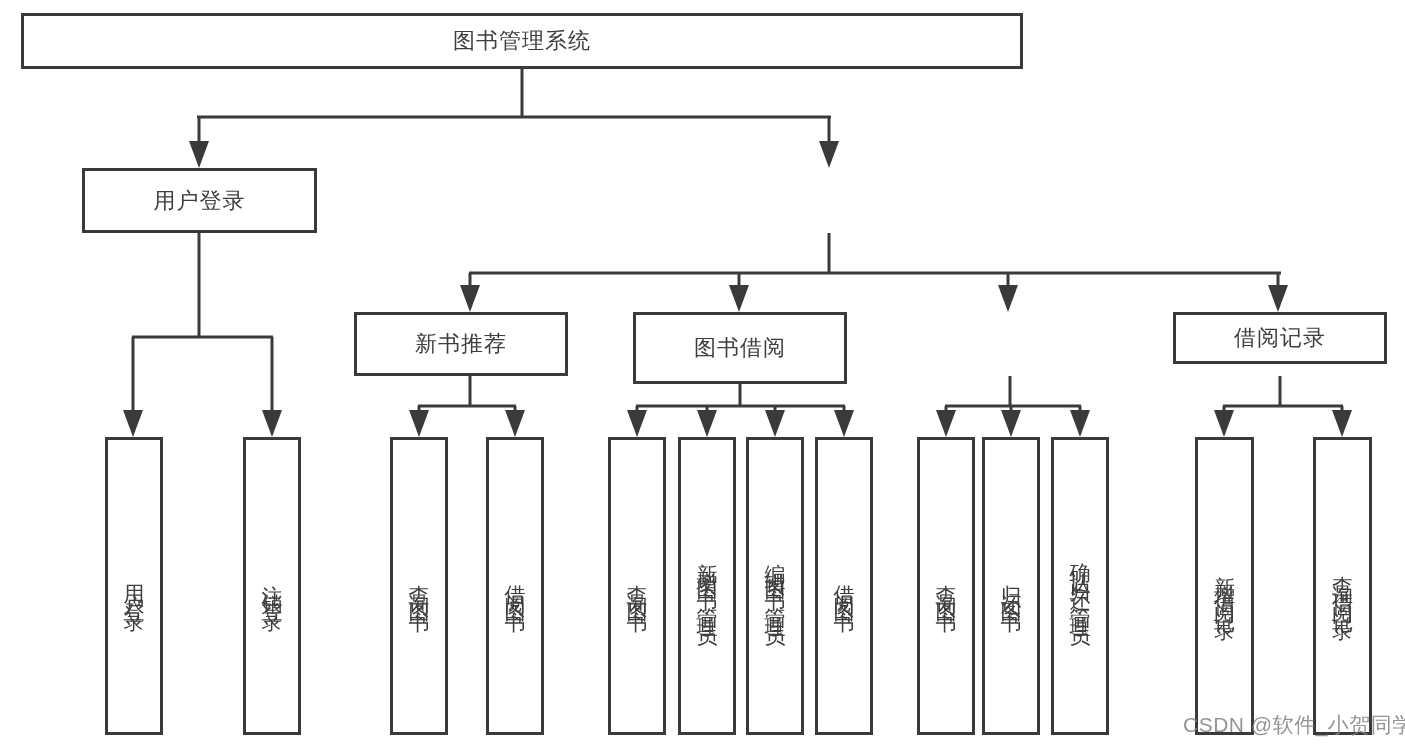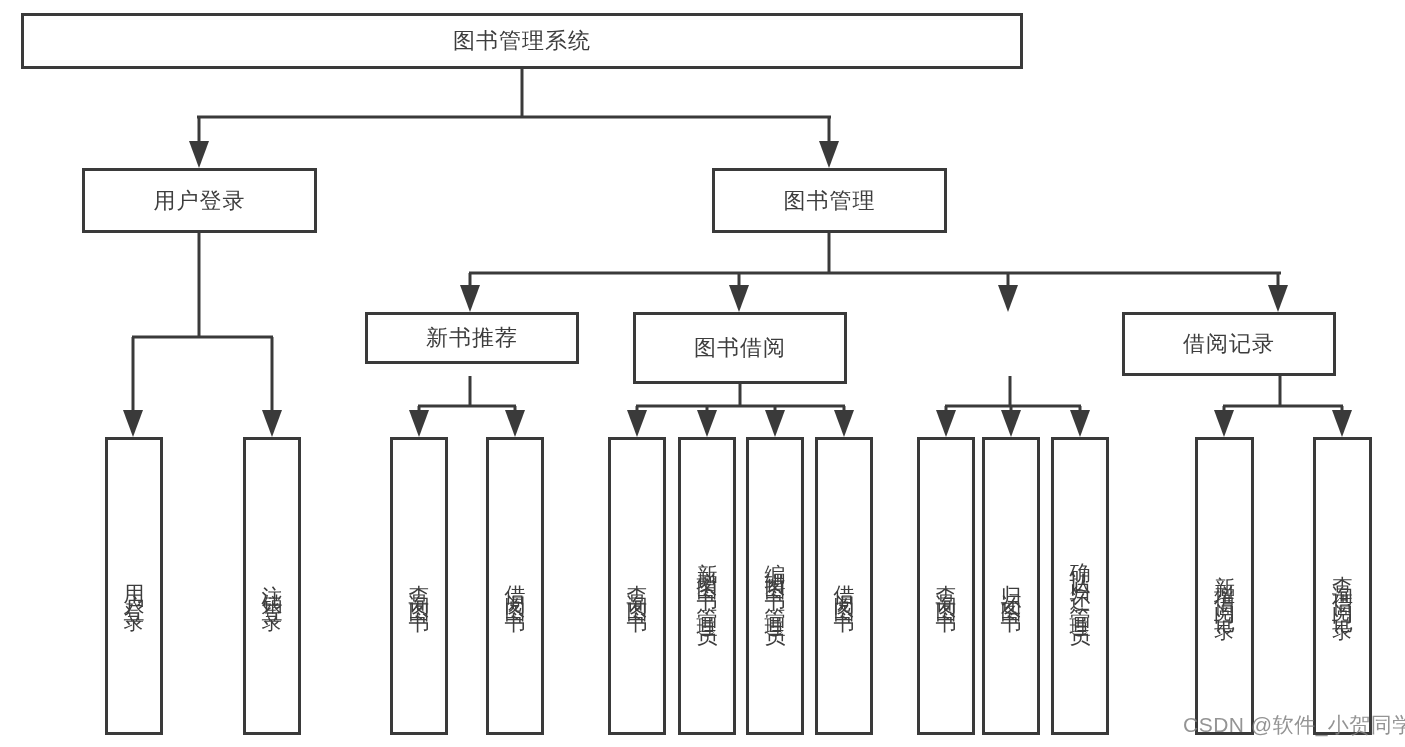--- a/index.html
+++ b/index.html
@@ -108,25 +108,24 @@
       <polygon points="1070,410 1090,410 1080,437" fill="#3a3a3a"></polygon>
       <line x1="1224" y1="406" x2="1224" y2="423" stroke="#3a3a3a" stroke-width="3"></line>
       <polygon points="1214,410 1234,410 1224,437" fill="#3a3a3a"></polygon>
       <line x1="1342" y1="406" x2="1342" y2="423" stroke="#3a3a3a" stroke-width="3"></line>
       <polygon points="1332,410 1352,410 1342,437" fill="#3a3a3a"></polygon>
     </svg>
 
   <div class="node h" style="left:21px;top:13px;width:1002px;height:56px">图书管理系统</div>
 
   <div class="node h" style="left:82px;top:168px;width:235px;height:65px">用户登录</div>
-  <div class="node h" style="left:712px;top:168px;width:235px;height:65px">图书管理</div>
 
-  <div class="node h" style="left:365px;top:312px;width:214px;height:52px">新书推荐</div>
+  <div class="node h" style="left:354px;top:312px;width:214px;height:64px">新书推荐</div>
   <div class="node h" style="left:633px;top:312px;width:214px;height:72px">图书借阅</div>
-  <div class="node h" style="left:1122px;top:312px;width:214px;height:64px">借阅记录</div>
+  <div class="node h" style="left:1173px;top:312px;width:214px;height:52px">借阅记录</div>
 
   <div class="node v" style="left:105px;top:437px;width:58px;height:298px">用户登录</div>
   <div class="node v" style="left:243px;top:437px;width:58px;height:298px">注销登录</div>
 
   <div class="node v" style="left:390px;top:437px;width:58px;height:298px">查询图书</div>
   <div class="node v" style="left:486px;top:437px;width:58px;height:298px">借阅图书</div>
 
   <div class="node v" style="left:608px;top:437px;width:58px;height:298px">查询图书</div>
   <div class="node v" style="left:678px;top:437px;width:58px;height:298px">新增图书（管理员）</div>
   <div class="node v" style="left:746px;top:437px;width:58px;height:298px">编辑图书（管理员）</div>

